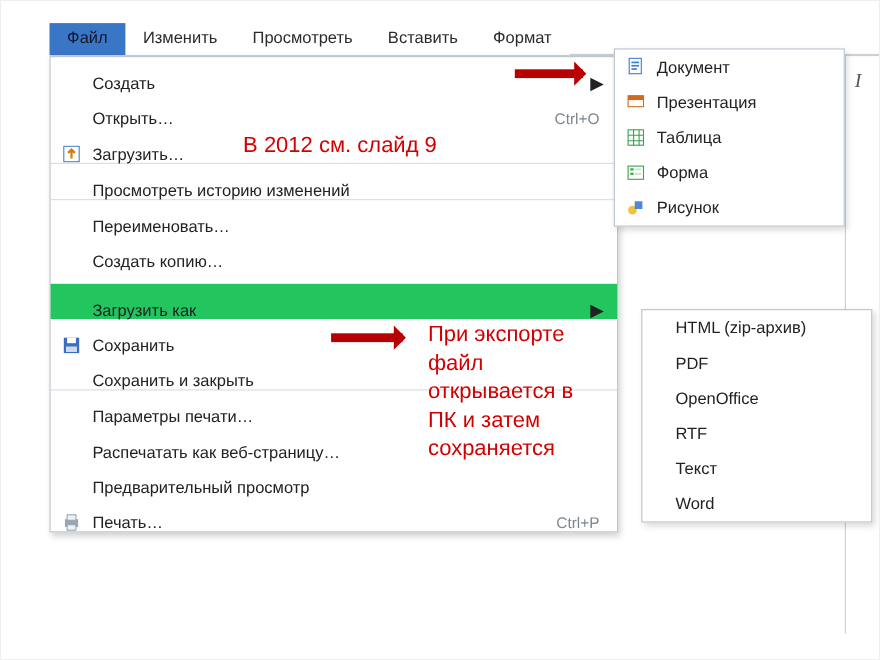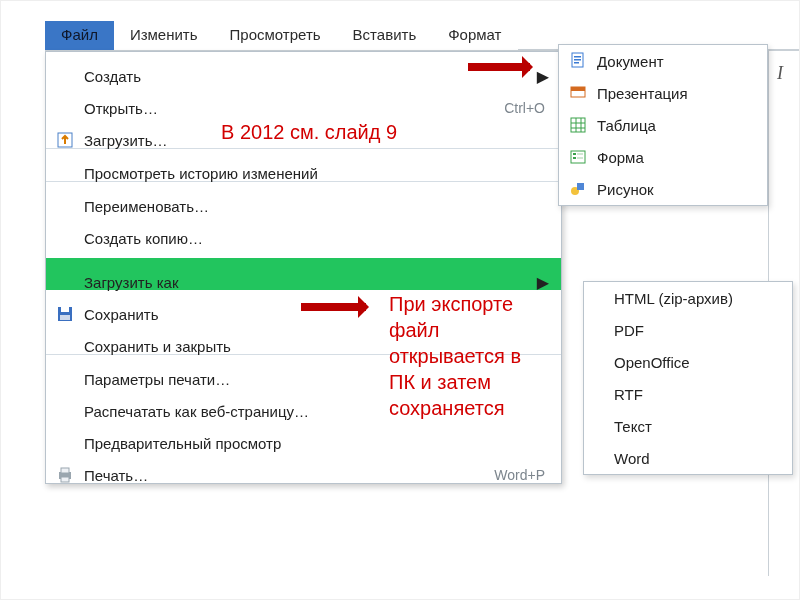--- a/index.html
+++ b/index.html
@@ -251,21 +251,21 @@
     </div>
     <div class="row">
       <div class="iconcell">
         <svg width="16" height="16">
             <rect x="2" y="5" width="12" height="7" fill="#9aa6af"></rect>
             <rect x="4" y="1" width="8" height="5" fill="#eef1f5" stroke="#9aa6af"></rect>
             <rect x="4" y="10" width="8" height="5" fill="#eef1f5" stroke="#9aa6af"></rect>
           </svg>
       </div>
       <div class="label">Печать…</div>
-      <div class="accel">Word+P</div>
+      <div class="accel">Ctrl+P</div>
     </div>
   </div>
 
   <div class="submenu1">
     <div class="srow">
       <div class="iconcell">
         <svg width="18" height="18">
             <rect x="3" y="1" width="11" height="14" fill="#fff" stroke="#3b7bd4"></rect>
             <rect x="5" y="4" width="7" height="1.5" fill="#3b7bd4"></rect>
             <rect x="5" y="7" width="7" height="1.5" fill="#3b7bd4"></rect>

